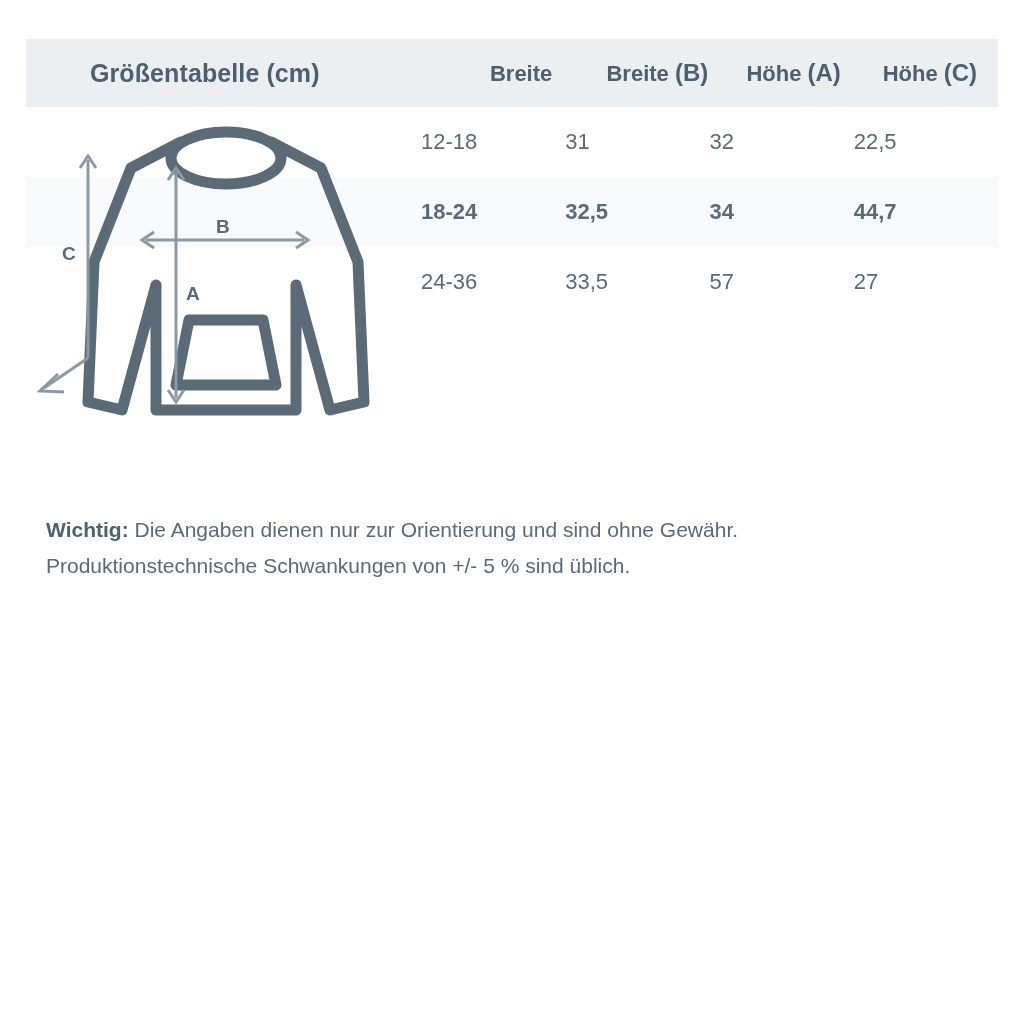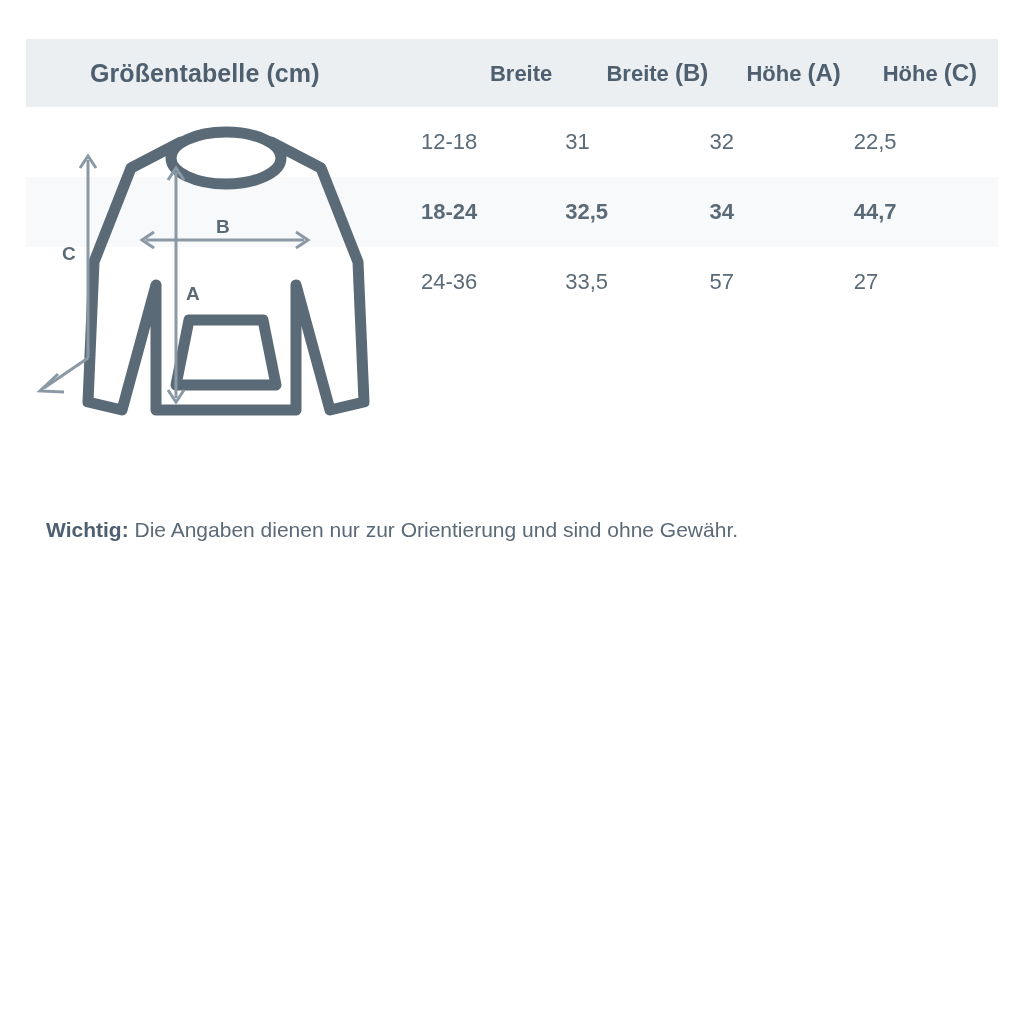--- a/index.html
+++ b/index.html
@@ -211,15 +211,16 @@
         <text x="160" y="180">A</text>
         <text x="36" y="140">C</text>
       </g>
     </svg>
   </div>
 
   <div class="note">
     <div>
       <b>Wichtig:</b><span> Die Angaben dienen nur zur Orientierung und sind ohne Gewähr.</span>
     </div>
+    <div>Produktionstechnische Schwankungen von +/- 5 % sind üblich.</div>
   </div>
 
 </div>
 
 </body></html>

